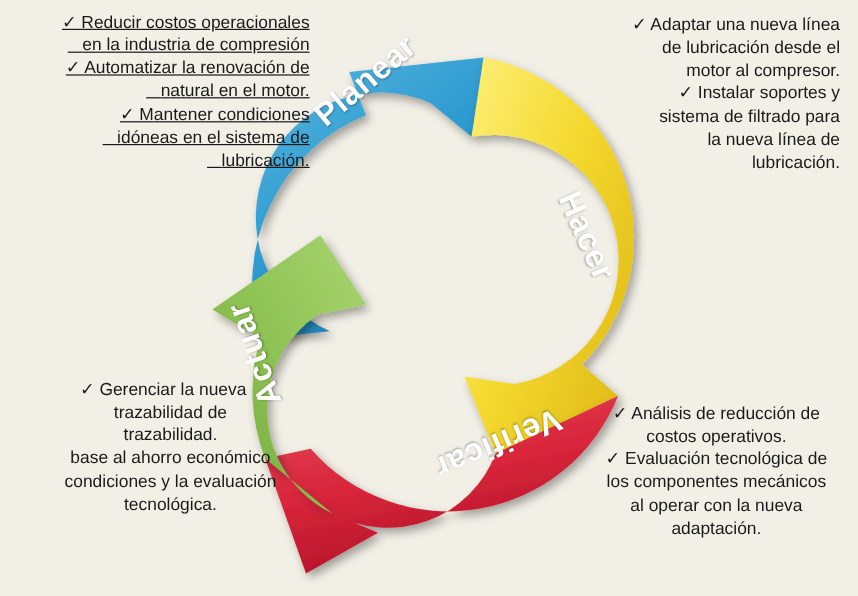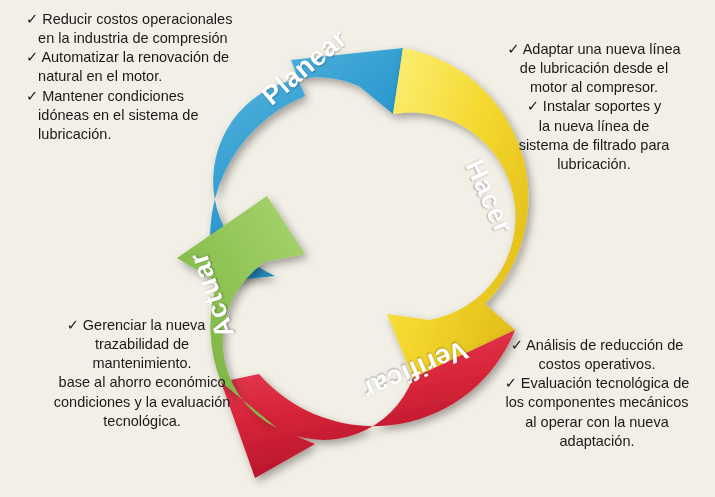--- a/index.html
+++ b/index.html
@@ -29,22 +29,22 @@
   }
   .txt-block {
     position: absolute;
     color: #1a1a1a;
     font-size: 14.5px;
     line-height: 1.32;
   }
   .txt-block .line {
     white-space: pre-wrap;
   }
-  .tl { left: 26px;  top: 10px;  width: 232px; text-align: left; }
-  .tr { left: 488px; top: 40px;  width: 212px; text-align: center; }
+  .tl { left: 26px;  top: 10px;  width: 232px; text-align: right; text-decoration: underline; }
+  .tr { left: 488px; top: 12px;  width: 212px; text-align: right; }
   .bl { left: 22px;  top: 316px; width: 228px; text-align: center; }
   .br { left: 492px; top: 336px; width: 210px; text-align: center; }
 
   .stage-label {
     position: absolute;
     color: #ffffff;
     font-size: 27px;
     font-weight: bold;
     letter-spacing: 0.5px;
     text-shadow: 0 1px 2px rgba(0,0,0,0.35);
@@ -161,29 +161,29 @@
     <div class="line">✓ Mantener condiciones</div>
     <div class="line">   idóneas en el sistema de</div>
     <div class="line">   lubricación.</div>
   </div>
 
   <div class="txt-block tr">
     <div class="line">✓ Adaptar una nueva línea</div>
     <div class="line">de lubricación desde el</div>
     <div class="line">motor al compresor.</div>
     <div class="line">✓ Instalar soportes y</div>
+    <div class="line">sistema de filtrado para</div>
     <div class="line">la nueva línea de</div>
-    <div class="line">sistema de filtrado para</div>
     <div class="line">lubricación.</div>
   </div>
 
   <div class="txt-block bl">
     <div class="line">✓ Gerenciar la nueva</div>
     <div class="line">   trazabilidad de</div>
-    <div class="line">   mantenimiento.</div>
+    <div class="line">   trazabilidad.</div>
     <div class="line">   base al ahorro económico</div>
     <div class="line">   condiciones y la evaluación</div>
     <div class="line">   tecnológica.</div>
   </div>
 
   <div class="txt-block br">
     <div class="line">✓ Análisis de reducción de</div>
     <div class="line">costos operativos.</div>
     <div class="line">✓ Evaluación tecnológica de</div>
     <div class="line">los componentes mecánicos</div>

